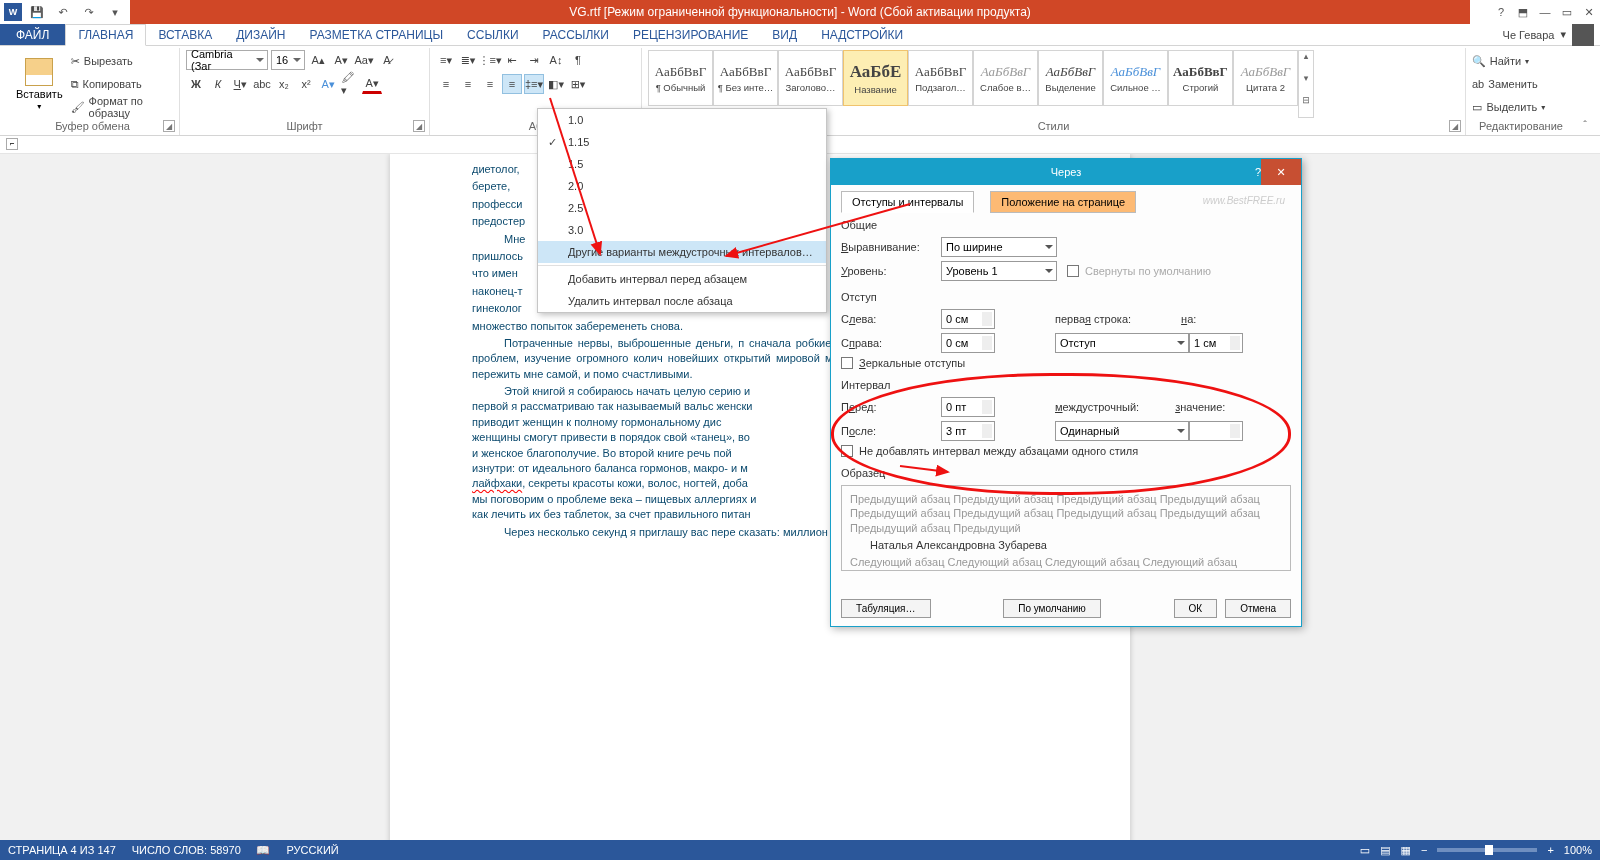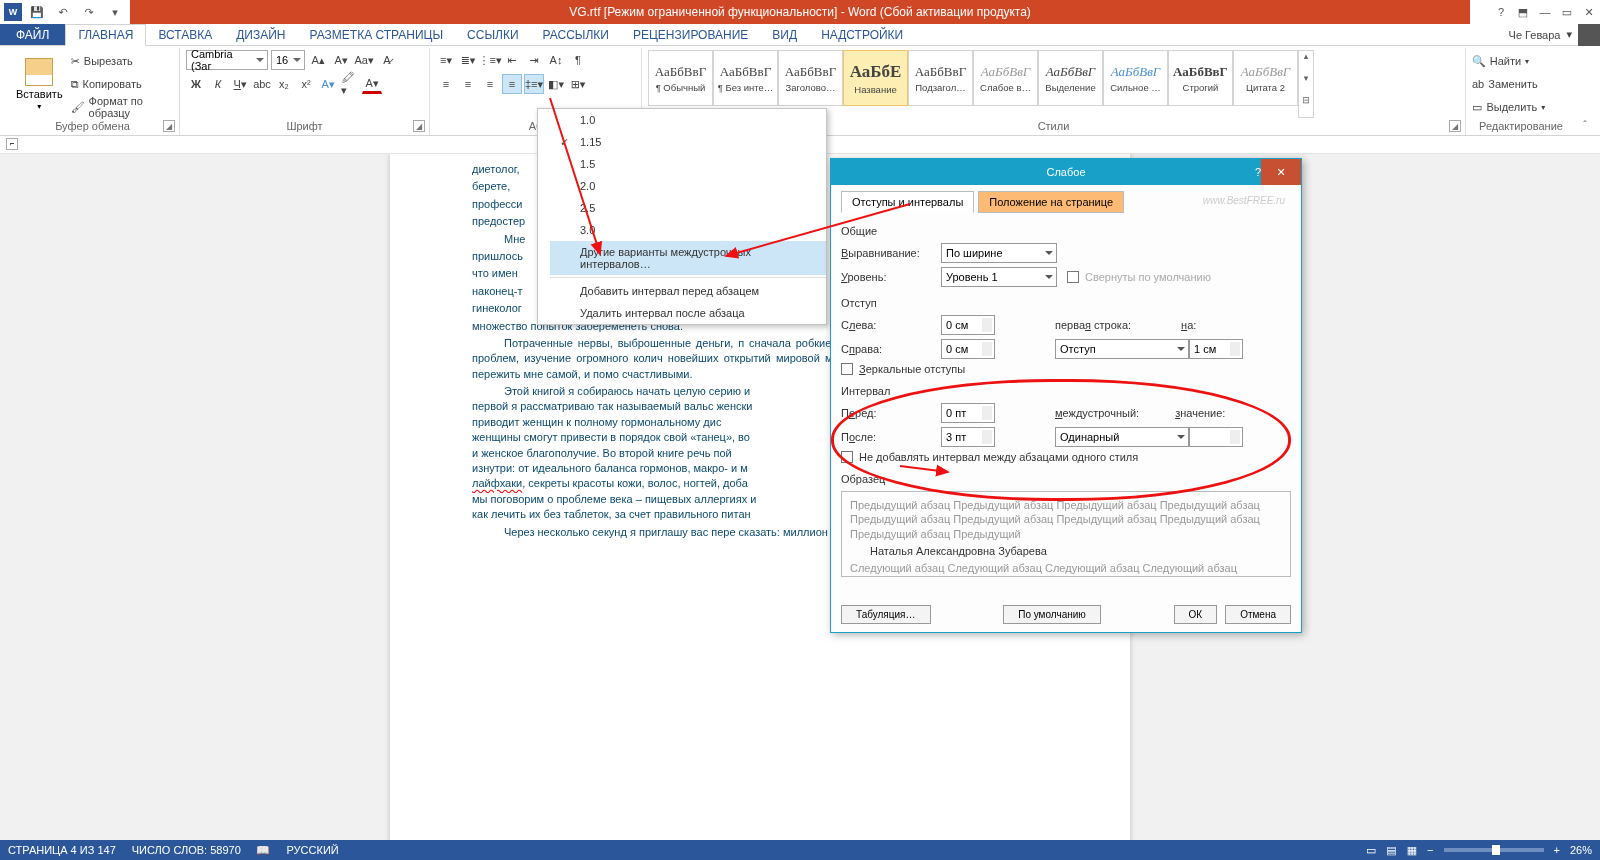--- a/index.html
+++ b/index.html
@@ -10,58 +10,58 @@
 .titlebar-icon{width:18px;height:18px;background:#2b579a;color:#fff;display:inline-flex;align-items:center;justify-content:center;font-size:9px;font-weight:bold;}
 .qat-btn{width:22px;height:22px;display:inline-flex;align-items:center;justify-content:center;color:#555;}
 .titlebar-center{position:absolute;left:130px;right:130px;height:24px;background:#d04726;color:#fff;display:flex;align-items:center;justify-content:center;font-size:12px;}
 .titlebar-right{position:absolute;right:0;display:flex;}
 .titlebar-right .qat-btn{color:#555}
 
 .ribbon-tabs{height:22px;background:#fff;display:flex;align-items:stretch;border-bottom:1px solid #d4d4d4;}
 .tab{padding:0 12px;display:flex;align-items:center;color:#2b579a;font-size:12px;cursor:pointer;}
 .tab.file{background:#2b579a;color:#fff;padding:0 16px;}
 .tab.active{border:1px solid #d4d4d4;border-bottom:1px solid #fff;background:#fff;margin-bottom:-1px;}
-.ribbon-user{margin-left:auto;display:flex;align-items:center;gap:6px;padding-right:0;color:#444;font-size:11px;}
+.ribbon-user{margin-left:auto;display:flex;align-items:center;gap:6px;padding-right:6px;color:#444;font-size:11px;}
 .avatar{width:22px;height:22px;background:#555;}
 
 .ribbon{height:90px;background:#fff;border-bottom:1px solid #d4d4d4;display:flex;padding:2px 6px 0;}
 .group{border-right:1px solid #e0e0e0;padding:2px 6px;display:flex;flex-direction:column;}
 .group-body{flex:1;display:flex;gap:4px;}
 .group-label{text-align:center;font-size:10px;color:#666;padding:2px 0 1px;position:relative;}
 .launcher{position:absolute;right:-2px;bottom:1px;width:12px;height:12px;border:1px solid #aaa;font-size:8px;display:flex;align-items:center;justify-content:center;color:#777;}
 .bigbtn{display:flex;flex-direction:column;align-items:center;justify-content:center;padding:2px 4px;gap:2px;}
 .bigbtn .ico{width:28px;height:28px;}
 .smallrow{display:flex;align-items:center;gap:4px;height:22px;color:#444;}
 .combo{border:1px solid #ababab;height:20px;display:flex;align-items:center;padding:0 14px 0 4px;background:#fff;position:relative;font-size:11px;}
 .combo:after{content:"";position:absolute;right:3px;top:7px;border:4px solid transparent;border-top-color:#666;}
 .iconbtn{width:20px;height:20px;display:inline-flex;align-items:center;justify-content:center;color:#444;border:1px solid transparent;}
 .iconbtn.active{background:#cde6f7;border:1px solid #92c0e0;}
 .style-item{border:1px solid #d4d4d4;width:65px;height:56px;display:flex;flex-direction:column;align-items:center;justify-content:center;gap:2px;font-size:9px;color:#444;}
 .style-item.sel{border:1px solid #f0c36d;background:#fdeeb3;}
 .style-prev{font-family:'Times New Roman';font-size:13px;}
 
-.ls-menu{position:absolute;left:537px;top:108px;width:290px;background:#fff;border:1px solid #c6c6c6;box-shadow:2px 2px 6px rgba(0,0,0,.25);z-index:50;padding-left:12px;}
+.ls-menu{position:absolute;left:537px;top:108px;width:290px;background:#fff;border:1px solid #c6c6c6;box-shadow:2px 2px 6px rgba(0,0,0,.25);z-index:50;}
 .ls-item{padding:5px 8px 5px 30px;color:#333;}
 .ls-item.check:before{content:"✓";position:absolute;margin-left:-20px;color:#444;}
 .ls-item.hover{background:#cde6f7;}
 .ls-sep{border-top:1px solid #e0e0e0;margin:2px 0;}
 
 .ruler{height:18px;background:#fff;border-bottom:1px solid #e5e5e5;position:relative;margin-top:0;}
 
 .docarea{position:absolute;top:154px;left:0;right:0;bottom:20px;background:#f1f1f1;overflow:hidden;}
 .page{position:absolute;left:390px;top:0;width:740px;min-height:700px;background:#fff;box-shadow:0 0 6px rgba(0,0,0,.2);padding:8px 50px 30px 82px;font-family:'Times New Roman',serif;font-size:15px;line-height:1.4;text-align:justify;color:#0c4a6e;}
 .page p{text-indent:32px;margin-bottom:2px;}
 .page .wavy{text-decoration:underline wavy red;}
 
 .dlg{position:absolute;left:830px;top:158px;width:472px;background:#fff;border:1px solid #18a0c9;box-shadow:2px 2px 8px rgba(0,0,0,.3);z-index:60;}
 .dlg-title{height:26px;background:#18a0c9;color:#fff;display:flex;align-items:center;justify-content:center;position:relative;font-size:12px;}
 .dlg-title .q{position:absolute;right:40px;color:#fff;}
 .dlg-title .x{position:absolute;right:0;width:40px;height:26px;background:#c74f32;color:#fff;display:flex;align-items:center;justify-content:center;}
 .dlg-body{padding:6px 10px 10px;background:#fdfdfd;}
-.dlg-tabs{display:flex;gap:4px;margin-bottom:12px;align-items:center;}
+.dlg-tabs{display:flex;gap:16px;margin-bottom:6px;align-items:center;}
 .dlg-tab{border:1px solid #bbb;padding:4px 10px;background:#fff;font-size:11px;}
 .dlg-tab.active{border-bottom:1px solid #fff;position:relative;z-index:2;}
 .dlg-tab:not(.active){background:#fdba74;}
 .fs{margin:4px 0 10px;}
 .fs-title{font-size:11px;color:#333;margin-bottom:6px;}
 .row{display:flex;align-items:center;margin:4px 0;gap:0;}
 .lbl{width:100px;font-size:11px;color:#333;}
 .ddl{border:1px solid #999;height:20px;width:116px;padding:0 16px 0 4px;position:relative;background:#fff;display:flex;align-items:center;font-size:11px;}
 .ddl:after{content:"";position:absolute;right:3px;top:7px;border:4px solid transparent;border-top-color:#555;}
 .spin{border:1px solid #999;height:20px;width:54px;display:flex;align-items:center;padding:0 14px 0 4px;position:relative;background:#fff;font-size:11px;}
@@ -306,21 +306,21 @@
   <div class="ls-item">2.5</div>
   <div class="ls-item">3.0</div>
   <div class="ls-item hover">Другие варианты междустрочных интервалов…</div>
   <div class="ls-sep"></div>
   <div class="ls-item">Добавить интервал перед абзацем</div>
   <div class="ls-item">Удалить интервал после абзаца</div>
 </div>
 
 <div class="dlg">
   <div class="dlg-title">
-    <span>Слабое</span>
+    <span>Через</span>
     <span class="q">?</span>
     <span class="x">✕</span>
   </div>
   <div class="dlg-body">
     <span class="watermark">www.BestFREE.ru</span>
     <div class="dlg-tabs">
       <div class="dlg-tab active">Отступы и интервалы</div>
       <div class="dlg-tab">Положение на странице</div>
     </div>
     <div class="fs">
@@ -418,15 +418,15 @@
   <span>РУССКИЙ</span>
   <div class="right">
     <span>▭</span>
     <span>▤</span>
     <span>▦</span>
     <span>−</span>
     <div class="zoom-track">
         <div class="zoom-thumb"></div>
       </div>
     <span>+</span>
-    <span>26%</span>
+    <span>100%</span>
   </div>
 </div>
 
 </body></html>

